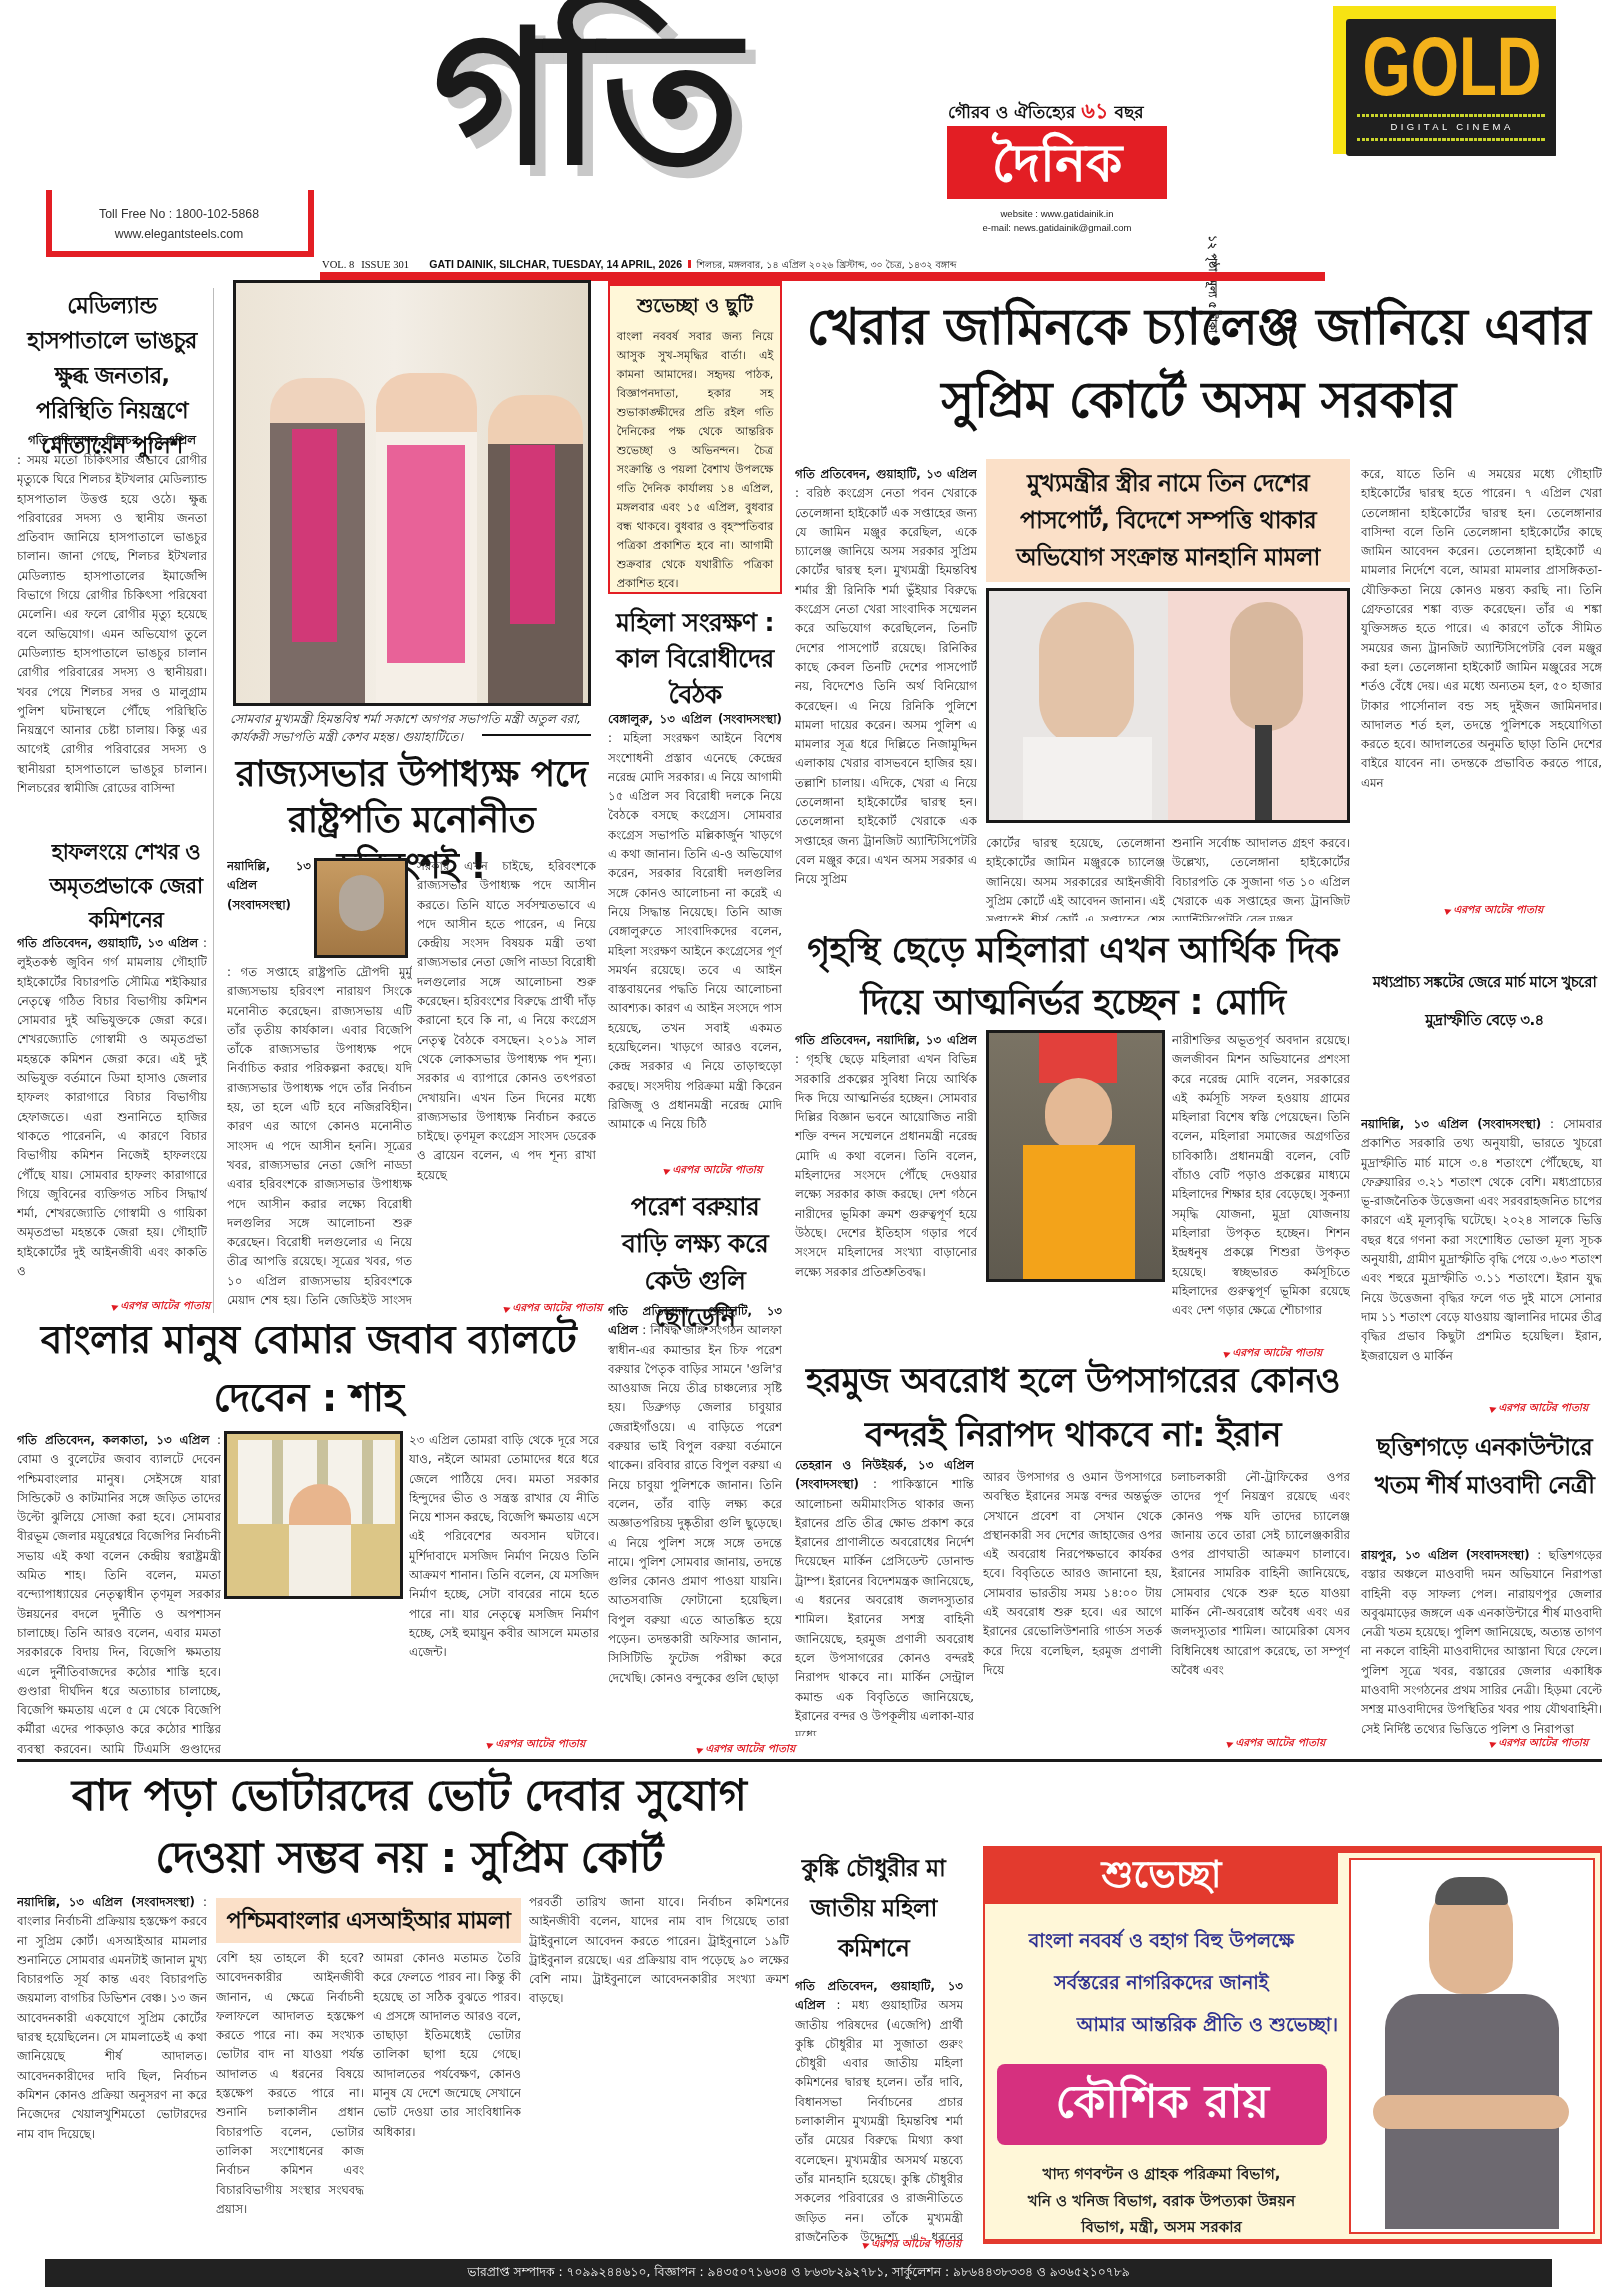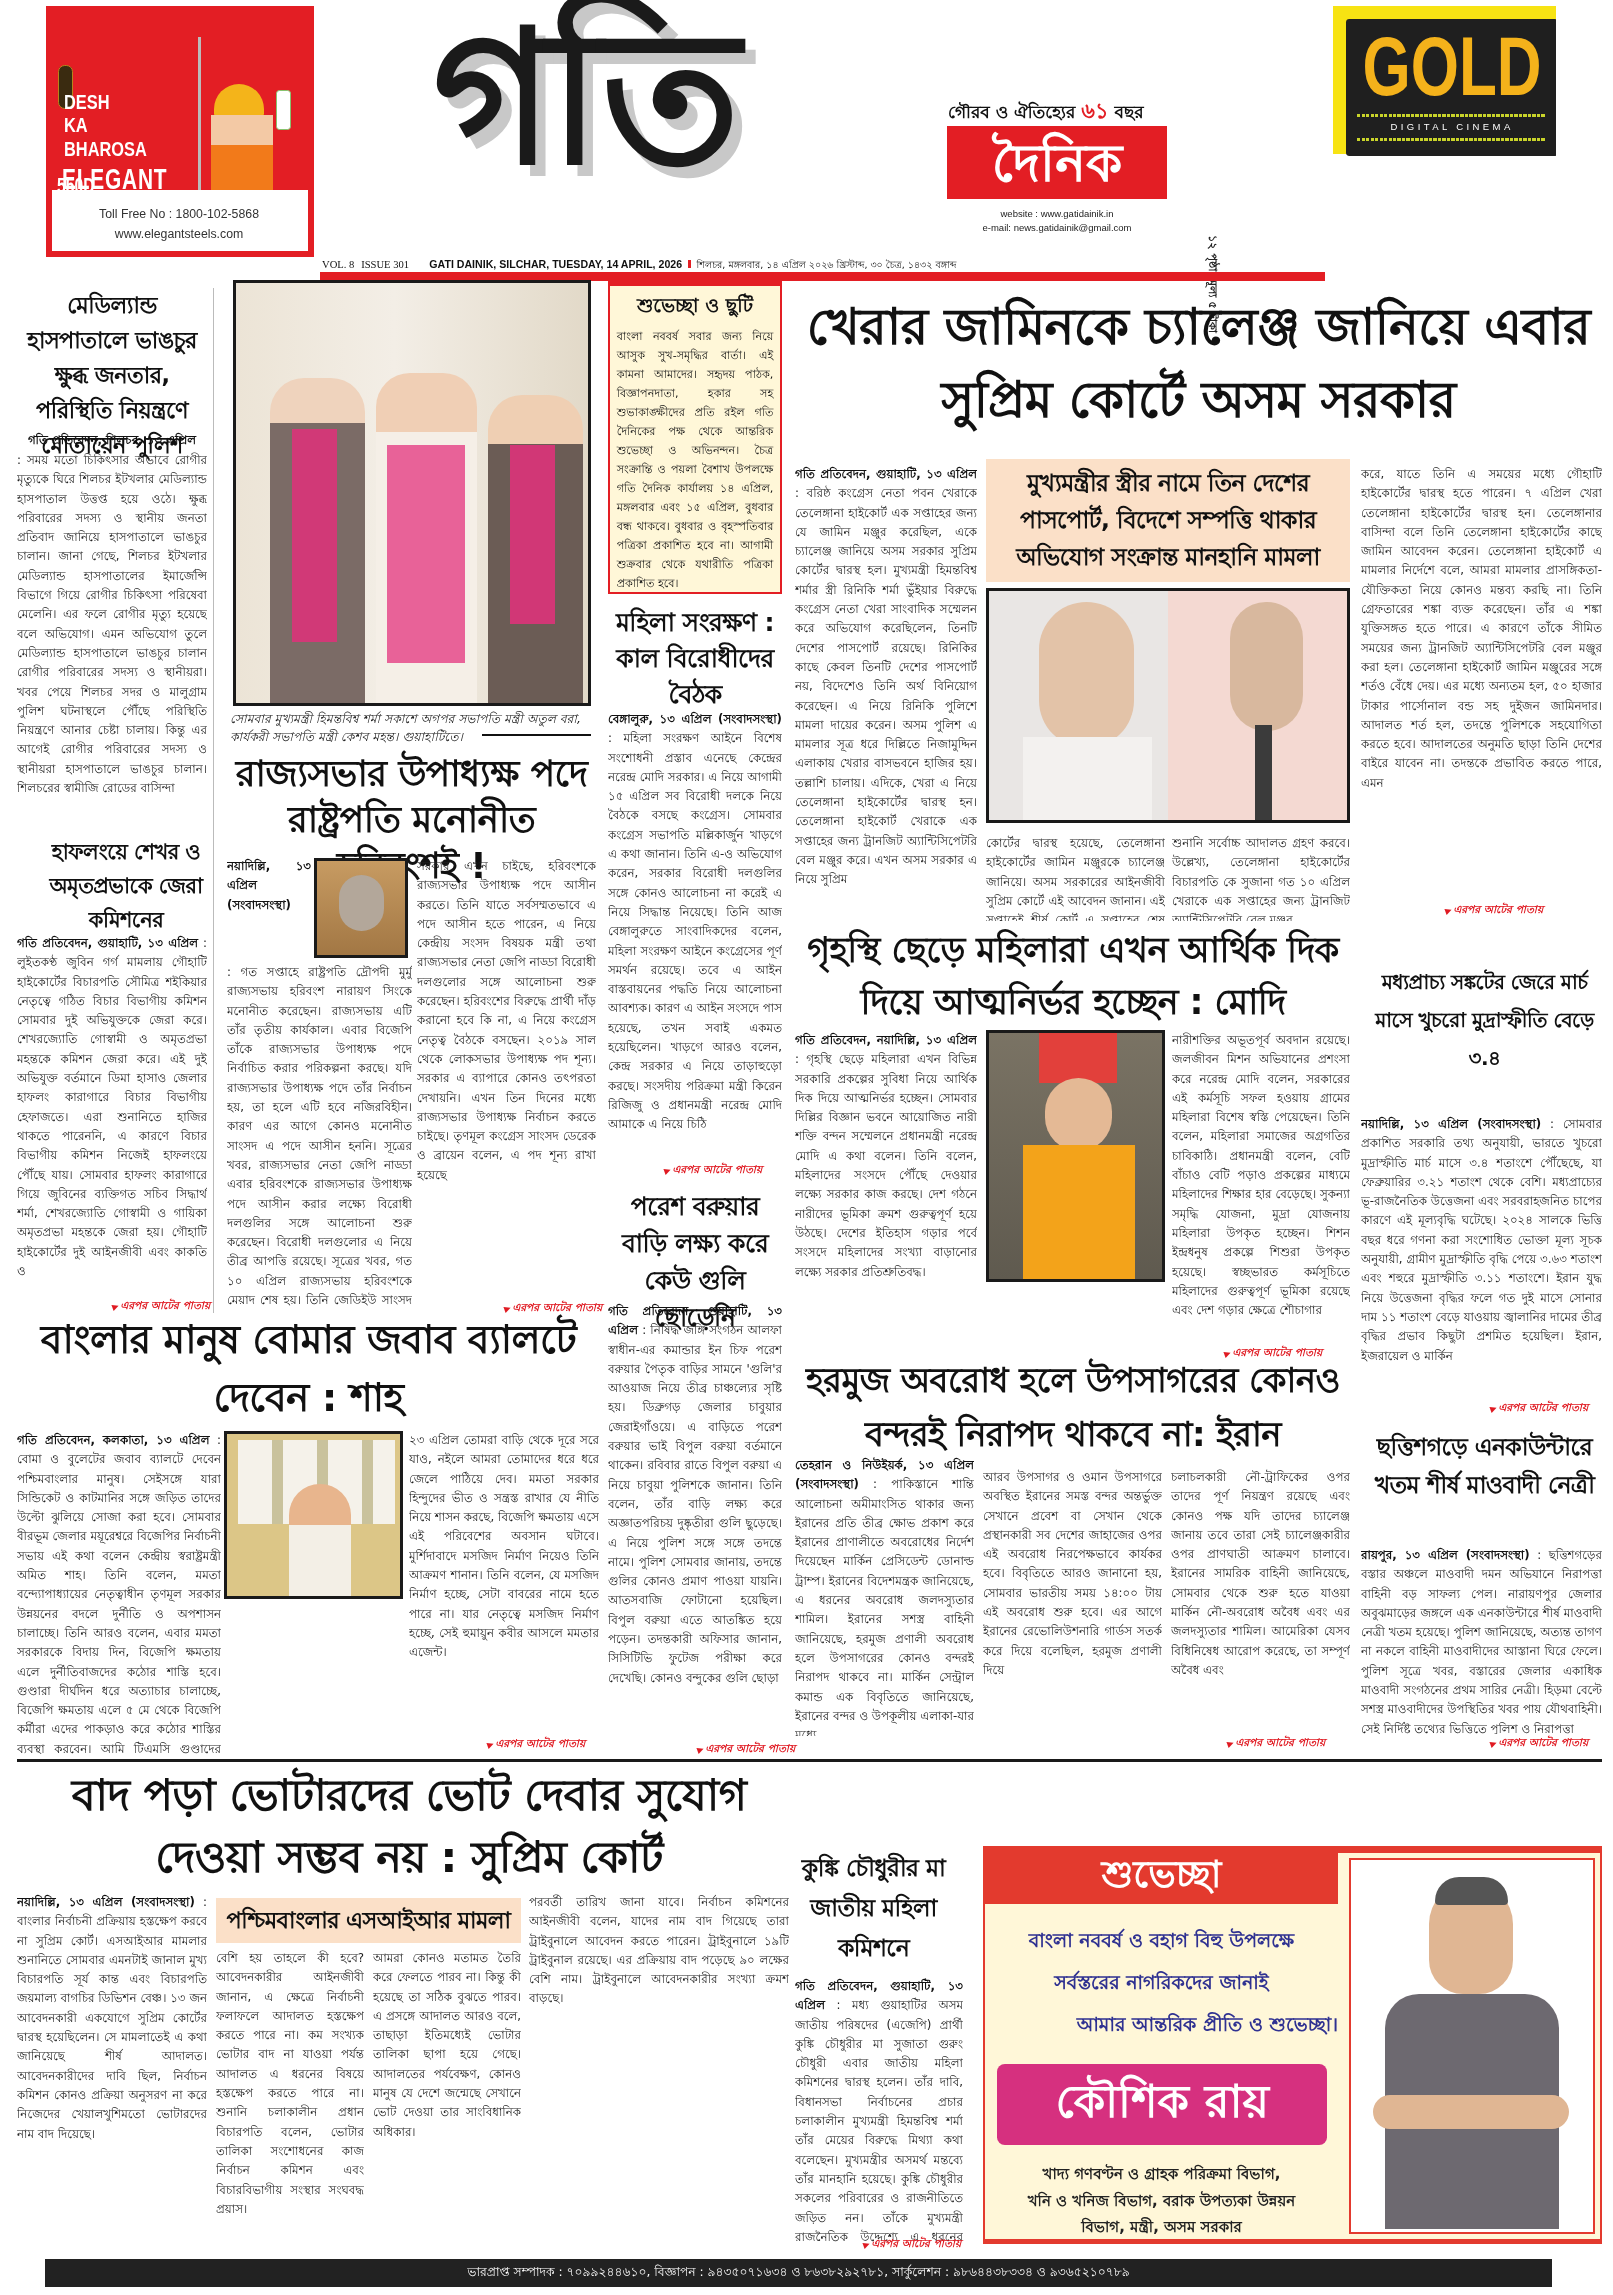--- a/index.html
+++ b/index.html
@@ -14,35 +14,20 @@
 .photo{border:3.4px solid #1a1a1a;overflow:hidden}
 .caption{font-style:italic;font-size:12.3px;line-height:18px;color:#222}
 .rule{background:#1a1a1a;height:2.8px}
 .vrule{background:#bbb;width:0.6px}
 </style>
 </head>
 <body>
 
 <div class="abs" style="left:0;top:0;width:1613px;height:269px">
 
-  <div class="abs" style="left:46px;top:5.6px;width:268px;height:216px;background:#e31e24;overflow:hidden">
-    <div class="abs" style="left:12.3px;top:59px;width:14.6px;height:44px;border:1.7px solid #b6841b;border-radius:6.7px;background:#3a2b10"></div>
-    <div class="abs" style="left:230px;top:84px;width:14.6px;height:40px;background:#fff;border-radius:3.4px;border:1.1px solid #86c36e"></div>
-    <div class="abs" style="left:18px;top:84px;width:84px;color:#fff;font-weight:bold;font-family:'Liberation Sans',sans-serif;font-size:21px;line-height:23.5px;transform:scaleX(.78);transform-origin:left">
-      <div>DESH KA</div>
-      <div>BHAROSA</div>
-    </div>
-    <div class="abs" style="left:15.7px;top:157px;color:#fff;font-weight:900;font-family:'Liberation Sans',sans-serif;font-size:29px;transform:scaleX(.72);transform-origin:left;letter-spacing:1.1px">ELEGANT</div>
-    <div class="abs" style="left:19px;top:193px;color:#fff;font-size:6.7px;letter-spacing:10px;font-family:'Liberation Sans',sans-serif">STEEL</div>
-    <div class="abs" style="left:18px;top:204px;width:106px;height:11.2px;background:#f5c518;color:#c00;font-size:6.7px;font-weight:bold;text-align:center;line-height:11.2px;font-family:'Liberation Sans',sans-serif">INDIA'S No.1 QST BAR</div>
-
-    <div class="abs" style="left:168px;top:78px;width:50px;height:34px;background:#f4b41a;border-radius:25px 25px 4.5px 4.5px"></div>
-    <div class="abs" style="left:165px;top:109px;width:62px;height:106px;background:linear-gradient(#f3c9a5 0 28%,#f27a1a 28%)"></div>
-    <div class="abs" style="left:152px;top:31px;width:3.4px;height:185px;background:#bbb"></div>
-  </div>
   <div class="abs" style="left:46px;top:190px;width:268px;height:67px;background:#fff;border:6.7px solid #e31e24;border-top:none">
     <div class="abs" style="left:4.5px;top:-17px;color:#fff;font-weight:900;font-size:22.4px;font-family:'Liberation Sans',sans-serif;transform:scaleX(.7);transform-origin:left">550D</div>
     <div class="abs" style="left:0;top:17px;width:254px;text-align:center;font-size:12.3px;color:#333;font-family:'Liberation Sans',sans-serif">Toll Free No : 1800-102-5868</div>
     <div class="abs" style="left:0;top:37px;width:254px;text-align:center;font-size:12.3px;color:#333;font-family:'Liberation Sans',sans-serif">www.elegantsteels.com</div>
   </div>
 
   <div class="abs" style="left:426px;top:5.6px;width:504px;height:230px">
     <div class="abs" style="left:17px;top:11.2px;font-size:185px;font-weight:bold;color:#c8c8c8;line-height:1;letter-spacing:-5.6px">গতি</div>
     <div class="abs" style="left:6.7px;top:0px;font-size:185px;font-weight:bold;color:#1a1a1a;line-height:1;letter-spacing:-5.6px">গতি</div>
   </div>
@@ -161,21 +146,21 @@
 </div>
 <div class="abs photo" style="left:986px;top:1030px;width:179px;height:252px;background:linear-gradient(#7a7364,#5f5a4f)">
   <div class="abs" style="left:50px;top:0;width:78px;height:50px;background:#e2403b"></div>
   <div class="abs" style="left:56px;top:45px;width:67px;height:73px;background:#e4b995;border-radius:34px"></div>
   <div class="abs" style="left:34px;top:112px;width:112px;height:134px;background:#f3a31a"></div>
 </div>
 
 <div class="abs body" style="left:1172px;top:1031px;width:178px;height:364px">নারীশক্তির অভূতপূর্ব অবদান রয়েছে। জলজীবন মিশন অভিযানের প্রশংসা করে নরেন্দ্র মোদি বলেন, সরকারের এই কর্মসূচি সফল হওয়ায় গ্রামের মহিলারা বিশেষ স্বস্তি পেয়েছেন। তিনি বলেন, মহিলারা সমাজের অগ্রগতির চাবিকাঠি। প্রধানমন্ত্রী বলেন, বেটি বাঁচাও বেটি পড়াও প্রকল্পের মাধ্যমে মহিলাদের শিক্ষার হার বেড়েছে। সুকন্যা সমৃদ্ধি যোজনা, মুদ্রা যোজনায় মহিলারা উপকৃত হচ্ছেন। শিশন ইন্দ্রধনুষ প্রকল্পে শিশুরা উপকৃত হয়েছে। স্বচ্ছভারত কর্মসূচিতে মহিলাদের গুরুত্বপূর্ণ ভূমিকা রয়েছে এবং দেশ গড়ার ক্ষেত্রে শৌচাগার</div>
 <div class="abs cont" style="left:1224px;top:1345px">এরপর আটের পাতায়</div>
 
-<div class="abs hl" style="left:1367px;top:963px;width:235px;font-size:20px;line-height:38px">মধ্যপ্রাচ্য সঙ্কটের জেরে মার্চ মাসে খুচরো মুদ্রাস্ফীতি বেড়ে ৩.৪</div>
+<div class="abs hl" style="left:1367px;top:963px;width:235px;font-size:15px;line-height:38px">মধ্যপ্রাচ্য সঙ্কটের জেরে মার্চ মাসে খুচরো মুদ্রাস্ফীতি বেড়ে ৩.৪</div>
 <div class="abs body" style="left:1361px;top:1115px;width:241px;height:291px">
   <b>নয়াদিল্লি, ১৩ এপ্রিল (সংবাদসংস্থা)</b>
   <span>: সোমবার প্রকাশিত সরকারি তথ্য অনুযায়ী, ভারতে খুচরো মুদ্রাস্ফীতি মার্চ মাসে ৩.৪ শতাংশে পৌঁছেছে, যা ফেব্রুয়ারির ৩.২১ শতাংশ থেকে বেশি। মধ্যপ্রাচ্যের ভূ-রাজনৈতিক উত্তেজনা এবং সরবরাহজনিত চাপের কারণে এই মূল্যবৃদ্ধি ঘটেছে। ২০২৪ সালকে ভিত্তি বছর ধরে গণনা করা সংশোধিত ভোক্তা মূল্য সূচক অনুযায়ী, গ্রামীণ মুদ্রাস্ফীতি বৃদ্ধি পেয়ে ৩.৬৩ শতাংশ এবং শহুরে মুদ্রাস্ফীতি ৩.১১ শতাংশে। ইরান যুদ্ধ নিয়ে উত্তেজনা বৃদ্ধির ফলে গত দুই মাসে সোনার দাম ১১ শতাংশ বেড়ে যাওয়ায় জ্বালানির দামের তীব্র বৃদ্ধির প্রভাব কিছুটা প্রশমিত হয়েছিল। ইরান, ইজরায়েল ও মার্কিন</span>
 </div>
 <div class="abs cont" style="left:1490px;top:1400px">এরপর আটের পাতায়</div>
 
 <div class="abs hl" style="left:1367px;top:1428px;width:235px;font-size:23.5px;line-height:38px">ছত্তিশগড়ে এনকাউন্টারে খতম শীর্ষ মাওবাদী নেত্রী</div>
 <div class="abs body" style="left:1361px;top:1546px;width:241px;height:188px">
   <b>রায়পুর, ১৩ এপ্রিল (সংবাদসংস্থা)</b>
   <span>: ছত্তিশগড়ের বস্তার অঞ্চলে মাওবাদী দমন অভিযানে নিরাপত্তা বাহিনী বড় সাফল্য পেল। নারায়ণপুর জেলার অবুঝমাড়ের জঙ্গলে এক এনকাউন্টারে শীর্ষ মাওবাদী নেত্রী খতম হয়েছে। পুলিশ জানিয়েছে, অত্যন্ত তাগণ না নকলে বাহিনী মাওবাদীদের আস্তানা ঘিরে ফেলে। পুলিশ সূত্রে খবর, বস্তারের জেলার একাধিক মাওবাদী সংগঠনের প্রথম সারির নেত্রী। হিড়মা বেল্টে সশস্ত্র মাওবাদীদের উপস্থিতির খবর পায় যৌথবাহিনী। সেই নির্দিষ্ট তথ্যের ভিত্তিতে পুলিশ ও নিরাপত্তা</span>

